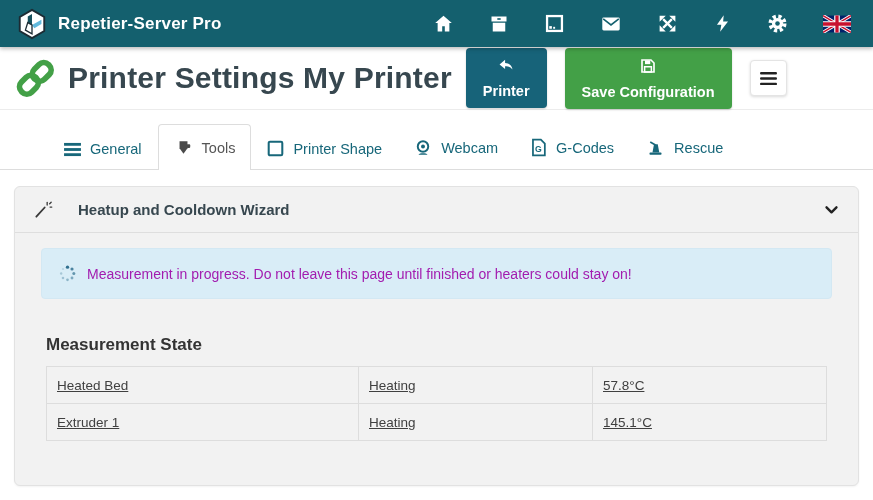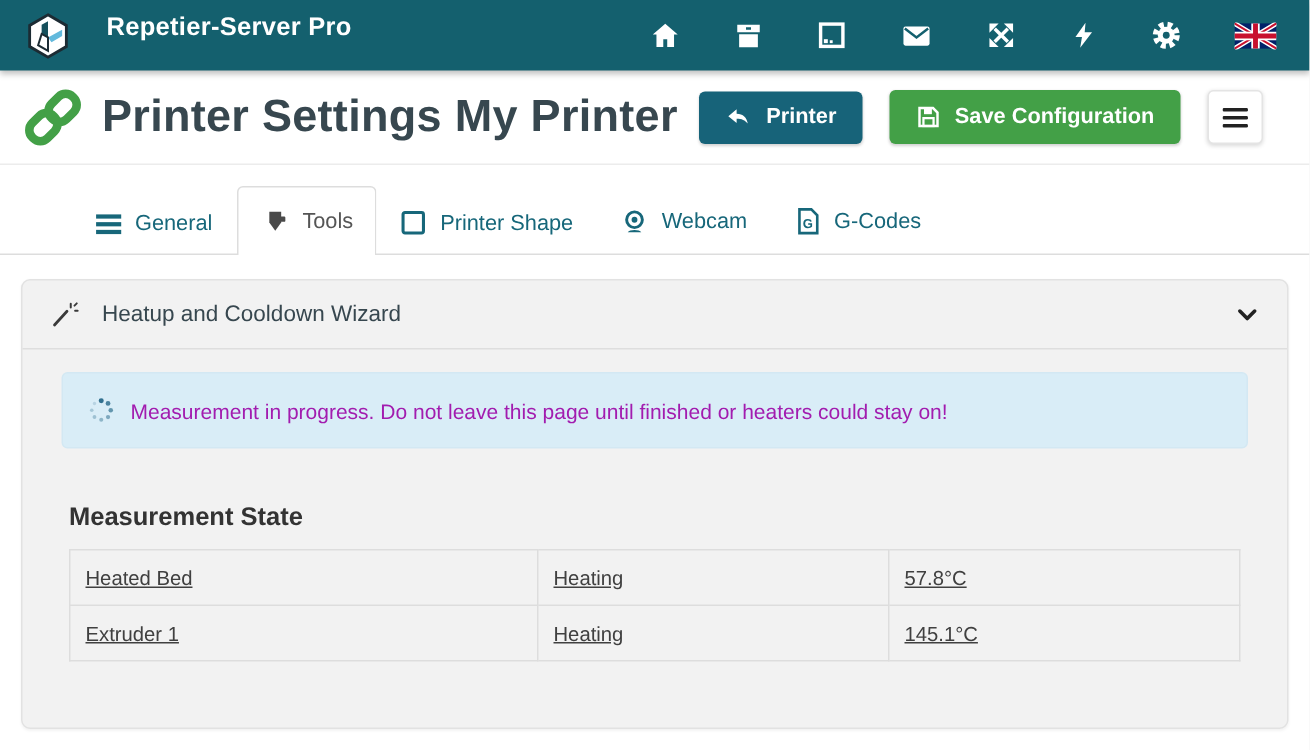--- a/index.html
+++ b/index.html
@@ -13,41 +13,42 @@
   .navbar {
     height: 47px;
     background: #14606e;
     display: flex;
     align-items: center;
     padding: 0 16px;
     box-shadow: 0 2px 4px rgba(0,0,0,.25);
     position: relative;
     z-index: 5;
   }
-  .brand { display: flex; gap: 23px; cursor: pointer; }
+  .brand { display: flex; align-items: center; gap: 10px; cursor: pointer; }
   .brand-text { color: #fff; font-size: 17px; font-weight: bold; letter-spacing: .2px; }
   .nav-icons { margin-left: auto; display: flex; align-items: center; gap: 35px; padding-right: 6px; }
   .nav-icon { color: #fff; display: flex; align-items: center; cursor: pointer; }
   
   .page-header {
     display: flex; align-items: center;
     padding: 9px 16px 9px 14px;
     border-bottom: 1px solid #ececec;
     height: 63px;
   }
   .page-title { display: flex; align-items: center; gap: 12px; }
   .page-title h1 { font-size: 30px; font-weight: bold; color: #37474f; letter-spacing: .2px; white-space: nowrap; }
   .header-actions { margin-left: 14px; display: flex; align-items: center; gap: 18px; }
   .btn {
     display: inline-flex; align-items: center; gap: 9px;
     border: none; border-radius: 4px;
     font-family: "Liberation Sans", sans-serif;
     font-size: 14.5px; font-weight: bold;
     padding: 9px 17px; color: #fff; cursor: pointer;
     box-shadow: 0 1px 2px rgba(0,0,0,.18);
+    flex-direction: column;
   }
   .btn-printer { background: #176379; }
   .btn-save { background: #43a047; }
   .btn-menu {
     background: #fff; color: #333;
     border: 1px solid #e4e4e4; border-radius: 4px;
     width: 37px; height: 36px;
     display: inline-flex; align-items: center; justify-content: center;
     cursor: pointer; box-shadow: 0 1px 3px rgba(0,0,0,.15);
   }
@@ -85,21 +86,21 @@
     height: 300px;
     box-shadow: 0 1px 2px rgba(0,0,0,.05);
   }
   .panel-header {
     display: flex; align-items: center;
     padding: 12px 18px;
     border-bottom: 1px solid #dedede;
     cursor: pointer;
     height: 46px;
   }
-  .panel-header .ptitle { font-size: 15px; font-weight: normal; color: #37474f; margin-left: 15px; }
+  .panel-header .ptitle { font-size: 15px; font-weight: bold; color: #37474f; margin-left: 25px; }
   .panel-header .chev { margin-left: auto; color: #222; display: flex; }
   .panel-body { padding: 13px 26px 0 26px; }
   
   .alert-info {
     background: #d9edf7;
     border: 1px solid #d3e8f3;
     border-radius: 4px;
     color: #a21caf;
     font-size: 14px;
     padding: 15px 16px;
@@ -286,20 +287,30 @@
   </div>
   <div class="tab">
     <span class="ticon">
       <svg width="17" height="19" viewBox="0 0 20 24">
         <path d="M3 2h10l5 5v15H3z" fill="none" stroke="#17677a" stroke-width="2.2"></path>
         <text x="10" y="17.5" font-size="11" font-weight="bold" fill="#17677a" text-anchor="middle" font-family="Liberation Sans, sans-serif">G</text>
       </svg>
     </span>
     <span>G-Codes</span>
   </div>
+  <div class="tab">
+    <span class="ticon">
+      <svg width="19" height="18" viewBox="0 0 24 24" fill="#17677a">
+        <line x1="5" y1="4" x2="12" y2="8" stroke="#17677a" stroke-width="2.2"></line>
+        <polygon points="10,7 15,7 17,18 8,18"></polygon>
+        <rect x="4" y="18" width="16" height="3" rx="1"></rect>
+      </svg>
+    </span>
+    <span>Rescue</span>
+  </div>
 </div>
 
 <div class="panel">
   <div class="panel-header">
     <span style="display:flex">
       <svg width="20" height="20" viewBox="0 0 24 24" stroke="#3a3a3a" stroke-width="2.2" stroke-linecap="round">
         <line x1="14" y1="9" x2="4" y2="20"></line>
         <line x1="17" y1="3" x2="17" y2="6" stroke-width="1.6"></line>
         <line x1="20.5" y1="8.5" x2="22.5" y2="8.5" stroke-width="1.6"></line>
         <line x1="20" y1="4.5" x2="21.8" y2="2.7" stroke-width="1.6"></line>

